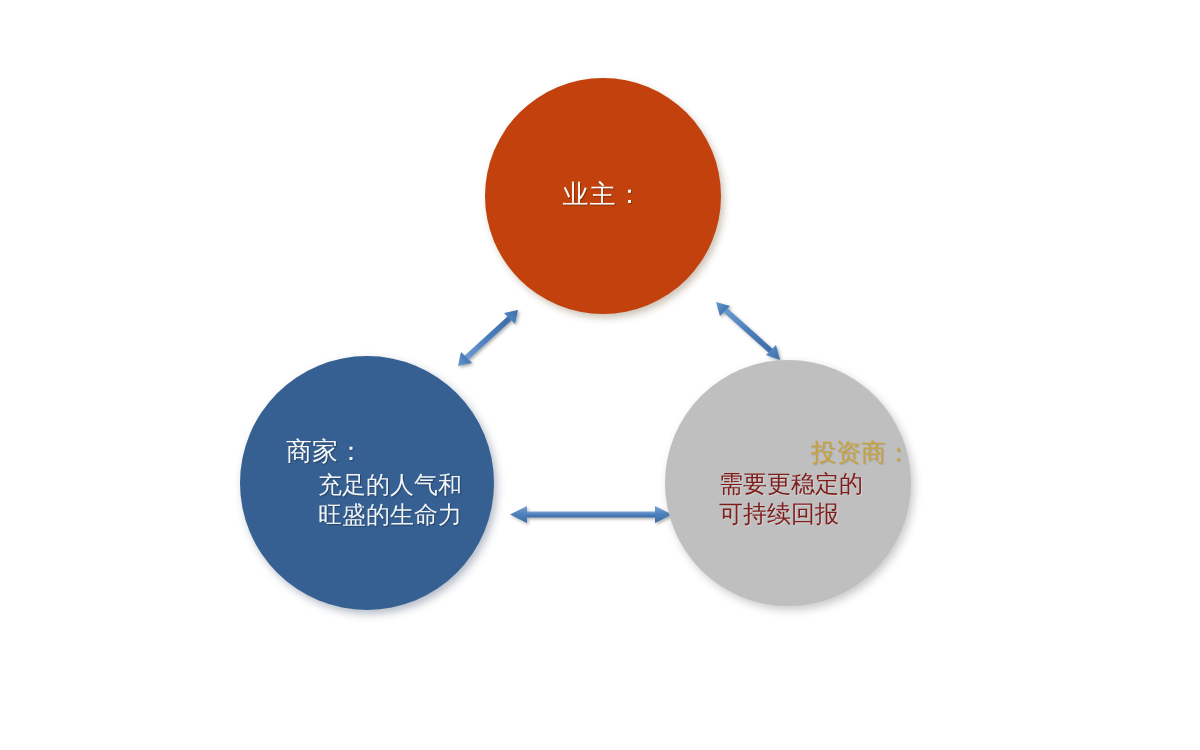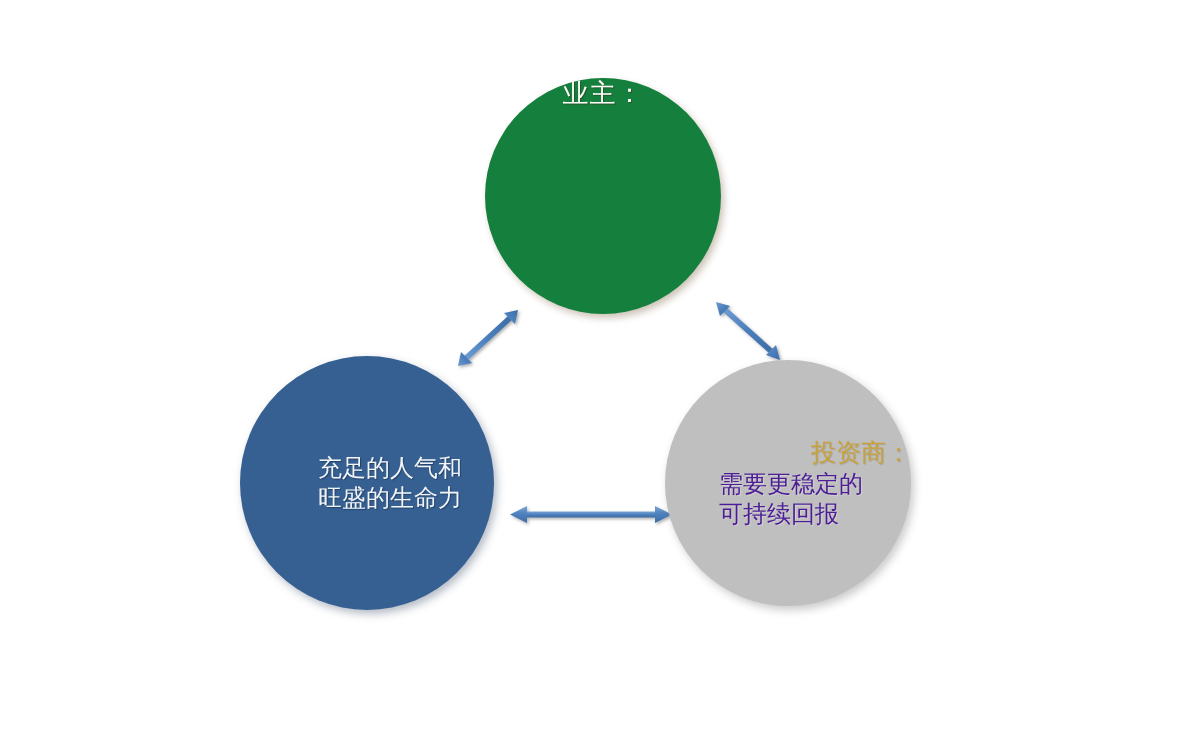--- a/index.html
+++ b/index.html
@@ -29,23 +29,22 @@
     align-items: center;
     justify-content: center;
     box-sizing: border-box;
   }
 
   .node-owner {
     left: 485px;
     top: 78px;
     width: 236px;
     height: 236px;
-    background: #15803d;
+    background: #c2410c;
     box-shadow: 3px 4px 7px rgba(90, 60, 20, 0.30);
-    justify-content: space-between;
   }
 
   .node-merchant {
     left: 240px;
     top: 356px;
     width: 254px;
     height: 254px;
     background: #366092;
     box-shadow: 3px 4px 8px rgba(40, 60, 90, 0.35);
   }
@@ -103,21 +102,21 @@
     text-align: right;
     font-size: 25px;
     color: #C8A139;
     padding-left: 54px;
     text-shadow: 1px 1px 1px rgba(120, 120, 120, 0.35);
     margin-bottom: 1px;
   }
   .node-investor .body {
     text-align: left;
     font-size: 24px;
-    color: #4c1d95;
+    color: #7f1d1d;
     padding-left: 54px;
     text-shadow: 1px 1px 1px rgba(225, 225, 225, 0.6);
   }
 
   
   .connector {
     position: absolute;
     pointer-events: none;
   }
   .conn-left   { left: 440px; top: 292px; width: 96px; height: 92px; }
@@ -188,20 +187,21 @@
 
       <polygon points="172,28.5 155,20 155,37" fill="url(#gradHoriz)"></polygon>
     </g>
   </svg>
 
   <div class="node node-owner">
     <div class="node-text title">业主：</div>
   </div>
 
   <div class="node node-merchant">
+    <div class="node-text title">商家：</div>
     <div class="node-text body">充足的人气和
 旺盛的生命力</div>
   </div>
 
   <div class="node node-investor">
     <div class="node-text title">投资商：</div>
     <div class="node-text body">需要更稳定的
 可持续回报</div>
   </div>
 

